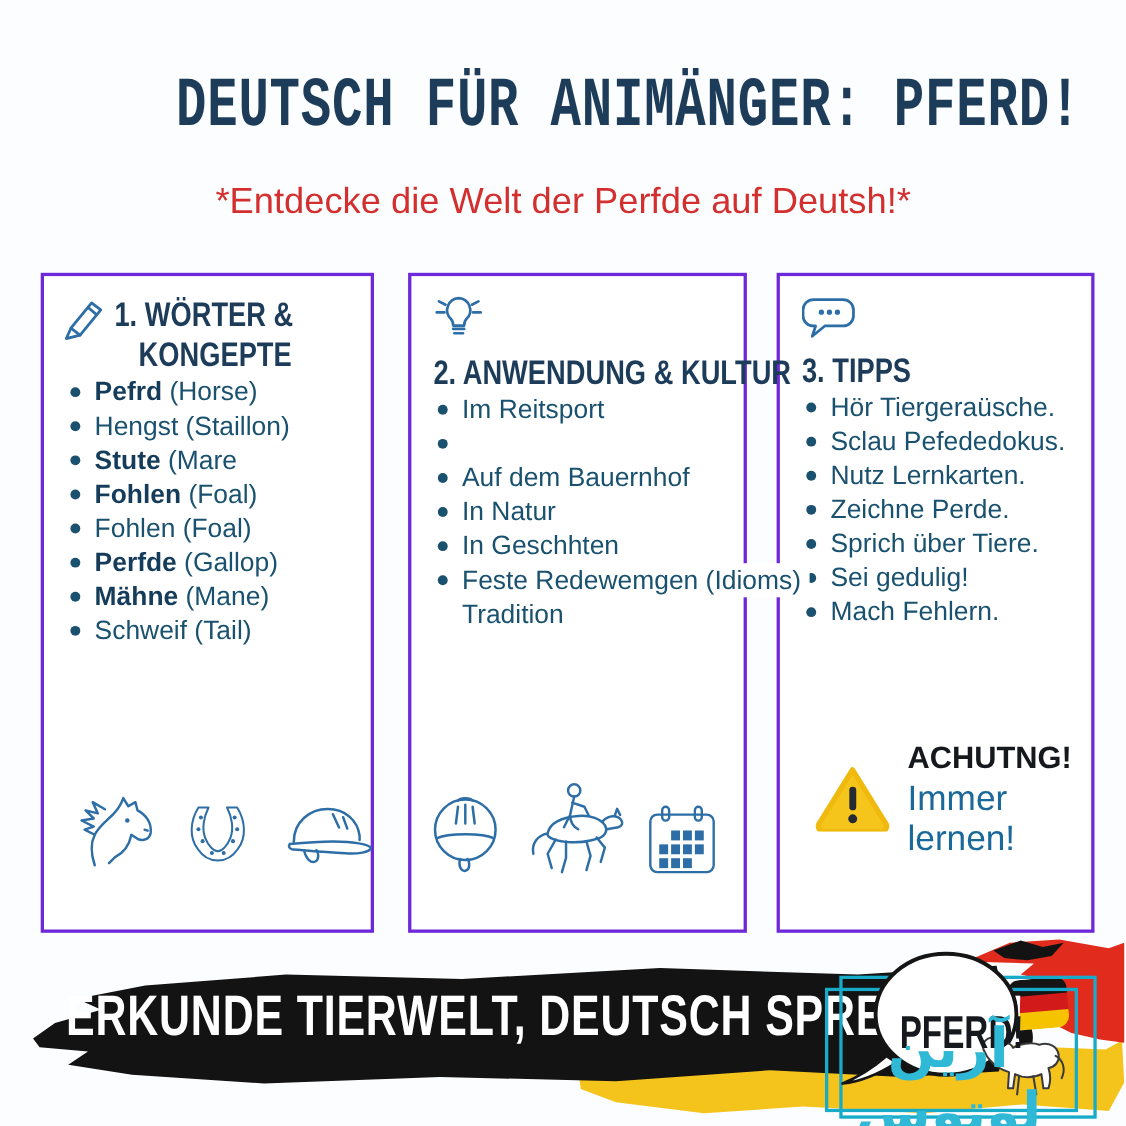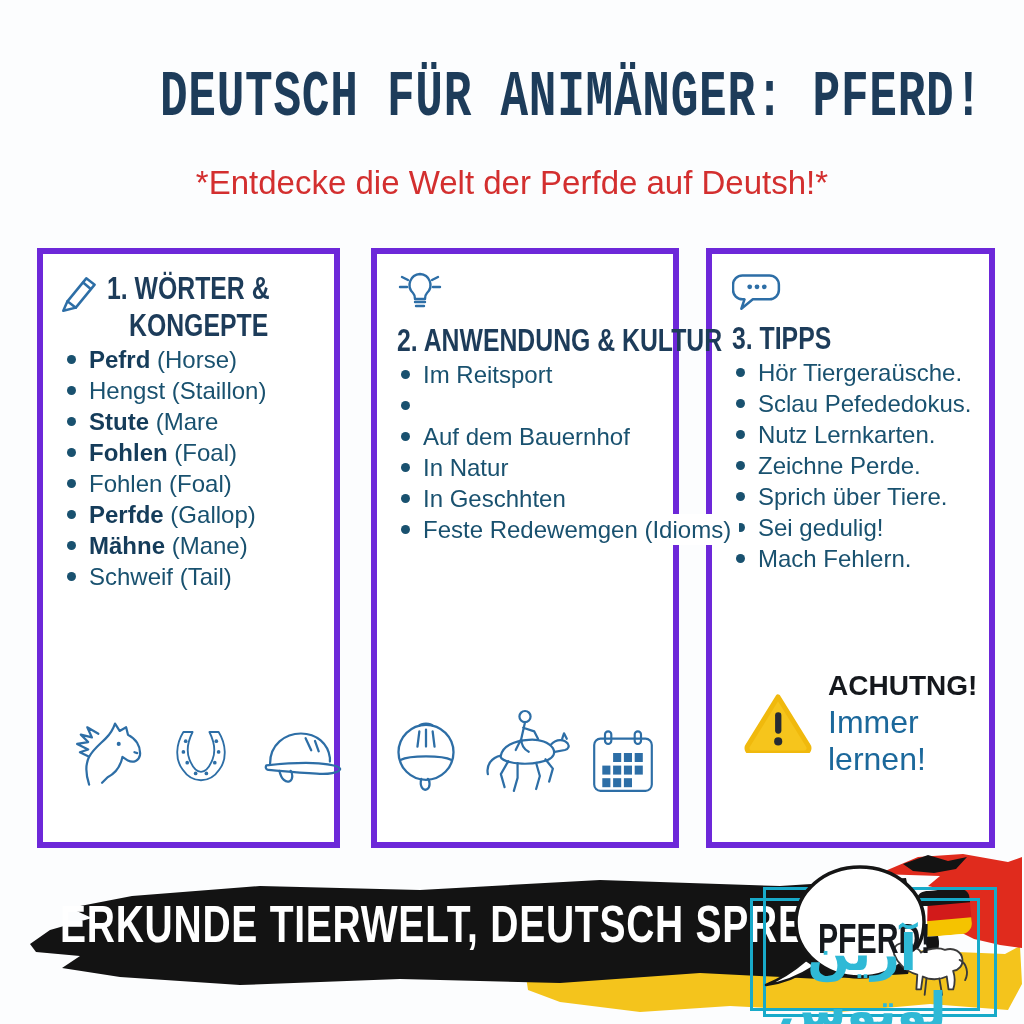--- a/index.html
+++ b/index.html
@@ -6,21 +6,21 @@
   .canvas{position:relative;width:1024px;height:1024px;background:#fcfdfe;overflow:hidden;
           font-family:"Liberation Sans",sans-serif;}
   .cond{display:inline-block;transform:scaleX(.72);transform-origin:center;white-space:nowrap;}
   .condL{display:inline-block;transform:scaleX(.8);transform-origin:left center;white-space:nowrap;}
 
   .title{position:absolute;top:62px;left:0;width:100%;text-align:left;
          font-size:64px;font-weight:bold;color:#1d3c5a;letter-spacing:1px;font-family:Liberation Mono, monospace;}
   .subtitle{position:absolute;top:164px;left:0;width:100%;text-align:center;
             font-size:33px;color:#d32f2f;}
 
-  .col{position:absolute;top:248px;height:600px;background:#fff;border:6px solid #6d28d9;box-sizing:border-box;}
+  .col{position:absolute;top:248px;height:600px;background:#fff;border:3px solid #6d28d9;box-sizing:border-box;}
   .col1{left:37px;width:303px;}
   .col2{left:371px;width:308px;z-index:2;}
   .col3{left:706px;width:289px;}
 
   .col-head{color:#1d3c5a;font-weight:bold;font-size:31px;line-height:37px;}
   .head1{display:flex;margin:16px 0 0 14px;align-items:flex-start;gap:4px;}
   .head1 .lines span{display:block;}
   .head1 .lines span:nth-child(2){margin-left:22px;}
   .icon-top{margin:14px 0 0 20px;}
   .head-inline{margin:4px 0 0 20px;}
@@ -186,20 +186,21 @@
         </li>
       <li>
           <span class="dot"></span>
           <span>In Geschhten</span>
         </li>
       <li>
           <span class="dot"></span>
           <span class="spill">Feste Redewemgen (Idioms)</span>
         </li>
     </ul>
+    <div class="contin">Tradition</div>
     <div class="icon-row2">
       <span>
         <svg width="74" height="84" viewBox="0 0 78 84">
             <g class="ic" stroke-width="2.6">
           <circle cx="39" cy="36" r="29"></circle>
           <path d="M12,44 C22,39 56,39 66,44"></path>
           <path d="M32,8 C34,5 44,5 46,8"></path>
           <path d="M32,14 L30,30 M39,12 L39,30 M46,14 L48,30"></path>
           <path d="M34,64 C32,72 36,77 40,75 C44,73 43,66 41,64"></path>
         </g>

